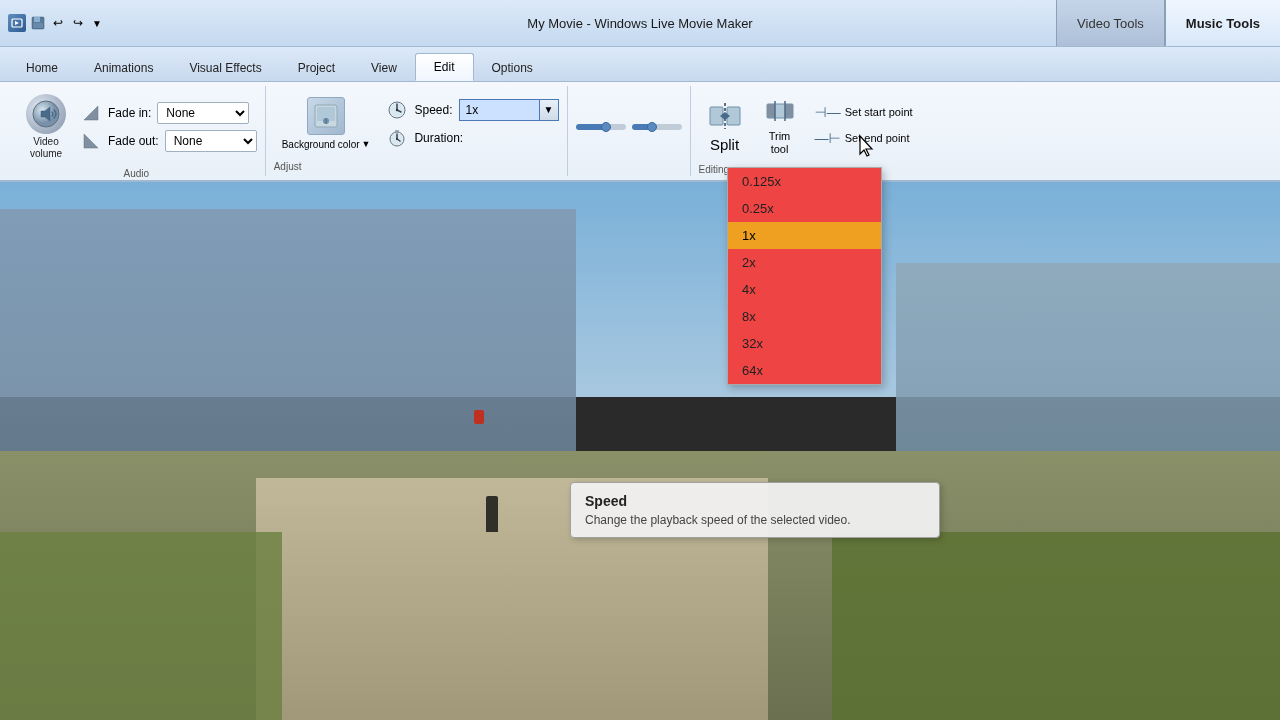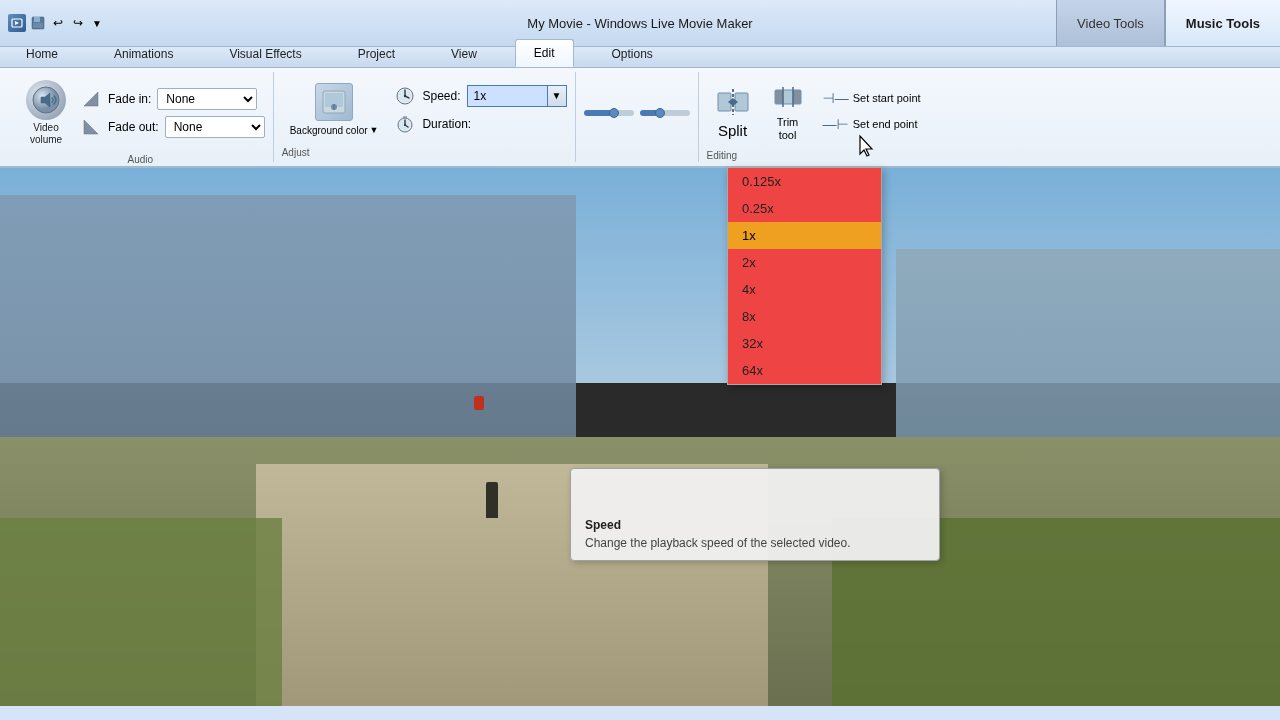--- a/index.html
+++ b/index.html
@@ -53,27 +53,26 @@
       border-left: 1px solid #8aa0b8;
       font-size: 13px;
       color: #1a1a1a;
       font-weight: 600;
       cursor: pointer;
       text-align: center;
     }
 
     
     .ribbon-tabs {
-      height: 21px;
+      height: 35px;
       background: linear-gradient(to bottom, #dce9f8 0%, #c8d9ee 100%);
       display: flex;
       align-items: flex-end;
       padding-left: 8px;
       border-bottom: 1px solid #a0b8d0;
-      gap: 20px;
     }
     .ribbon-tab {
       padding: 6px 18px;
       font-size: 12px;
       color: #222;
       cursor: pointer;
       border-top-left-radius: 3px;
       border-top-right-radius: 3px;
       position: relative;
       bottom: 0;
@@ -136,21 +135,21 @@
     .fade-icon {
       width: 22px; height: 22px;
       display: flex; align-items: center; justify-content: center;
     }
     .dropdown-select {
       background: white;
       border: 1px solid #a0b0c0;
       border-radius: 2px;
       padding: 2px 4px;
       font-size: 12px;
-      width: 100px;
+      width: 92px;
       height: 22px;
       cursor: pointer;
     }
     .speed-icon {
       width: 22px; height: 22px;
       display: flex; align-items: center; justify-content: center;
       font-size: 14px;
     }
     .speed-input-wrap {
       position: relative;
@@ -279,25 +278,24 @@
       left: 570px;
       background: rgba(240,240,240,0.95);
       border: 1px solid #a0a0a0;
       border-radius: 4px;
       padding: 10px 14px;
       width: 370px;
       z-index: 50;
       box-shadow: 2px 2px 6px rgba(0,0,0,0.2);
     }
     .tooltip-title {
-      font-size: 12px;
+      font-size: 14px;
       font-weight: 600;
       color: #222;
       margin-bottom: 4px;
-      margin-top: 39px;
     }
     .tooltip-desc {
       font-size: 12px;
       color: #444;
     }
 
     
     .cursor {
       position: absolute;
       top: 134px;

